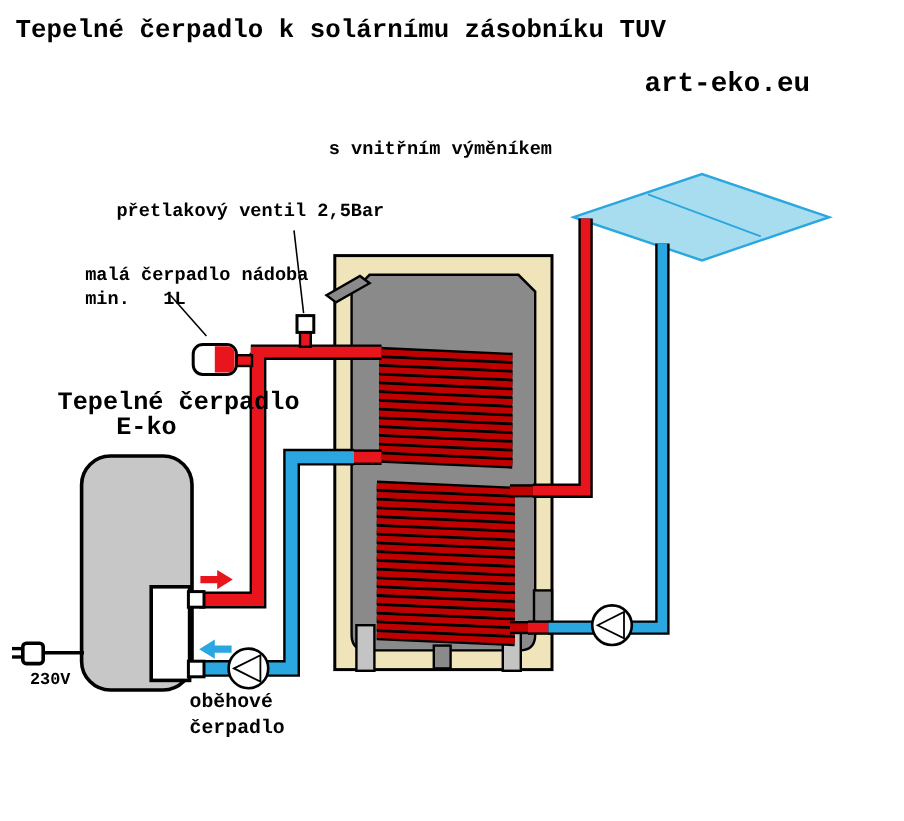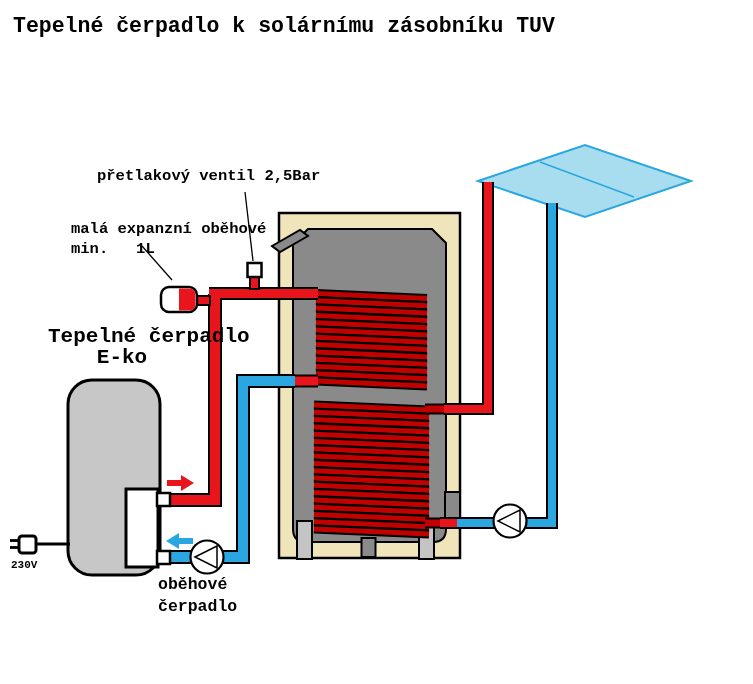--- a/index.html
+++ b/index.html
@@ -6,21 +6,21 @@
   #stage{position:relative;width:714px;height:684px;background:#ffffff;overflow:hidden;
          font-family:Liberation Mono, monospace;color:#000;}
   #diagram{position:absolute;left:0;top:0;}
   .lbl{position:absolute;font-weight:bold;white-space:pre;line-height:1.18;}
   .title{left:13px;top:14px;font-size:21.5px;}
   .brand{left:537px;top:57px;font-size:23px;}
   .tank-lbl{left:274px;top:96px;font-size:15.5px;line-height:18.5px;}
   .valve-lbl{left:97px;top:167px;font-size:15.5px;text-align:right;}
   .exp-lbl{left:71px;top:220px;font-size:15.5px;line-height:19.5px;}
   .hp-lbl{left:48px;top:326px;width:148px;text-align:center;font-size:21px;line-height:21px;}
-  .pwr-lbl{left:11px;top:559px;font-size:11px;}
+  .pwr-lbl{left:25px;top:559px;font-size:14px;}
   .pump-lbl{left:158px;top:574px;width:104px;text-align:left;font-size:16.5px;line-height:21.5px;}
 </style>
 </head>
 <body>
 
 <div id="stage">
 
   <svg id="diagram" width="753" height="684" viewBox="0 0 753 684">
 
     <rect x="279" y="213" width="181" height="345" fill="#efe4ba" stroke="#000" stroke-width="2.5"></rect>
@@ -167,25 +167,26 @@
       <rect x="19" y="536" width="17" height="17" rx="3" fill="#fff" stroke="#000" stroke-width="3"></rect>
       <line x1="10" y1="540.5" x2="19" y2="540.5" stroke="#000" stroke-width="2.8"></line>
       <line x1="10" y1="547.5" x2="19" y2="547.5" stroke="#000" stroke-width="2.8"></line>
     </g>
 
     <line x1="142" y1="246" x2="172" y2="280" stroke="#000" stroke-width="1.3"></line>
     <line x1="245" y1="192" x2="253" y2="261" stroke="#000" stroke-width="1.3"></line>
   </svg>
 
   <div class="lbl title">Tepelné čerpadlo k solárnímu zásobníku TUV</div>
+  <div class="lbl brand">art-eko.eu</div>
 
-  <div class="lbl tank-lbl"><br></div>
+  <div class="lbl tank-lbl"><br><span>s vnitřním výměníkem</span></div>
 
   <div class="lbl valve-lbl">přetlakový ventil 2,5Bar</div>
 
-  <div class="lbl exp-lbl"><span>malá expanzní oběhové</span><br><span>min.   1L</span></div>
+  <div class="lbl exp-lbl"><span>malá čerpadlo nádoba</span><br><span>min.   1L</span></div>
 
   <div class="lbl hp-lbl"><span>Tepelné čerpadlo</span><br><span>E-ko</span></div>
 
   <div class="lbl pwr-lbl">230V</div>
 
   <div class="lbl pump-lbl"><span>oběhové</span><br><span>čerpadlo</span></div>
 </div>
 
 </body></html>

